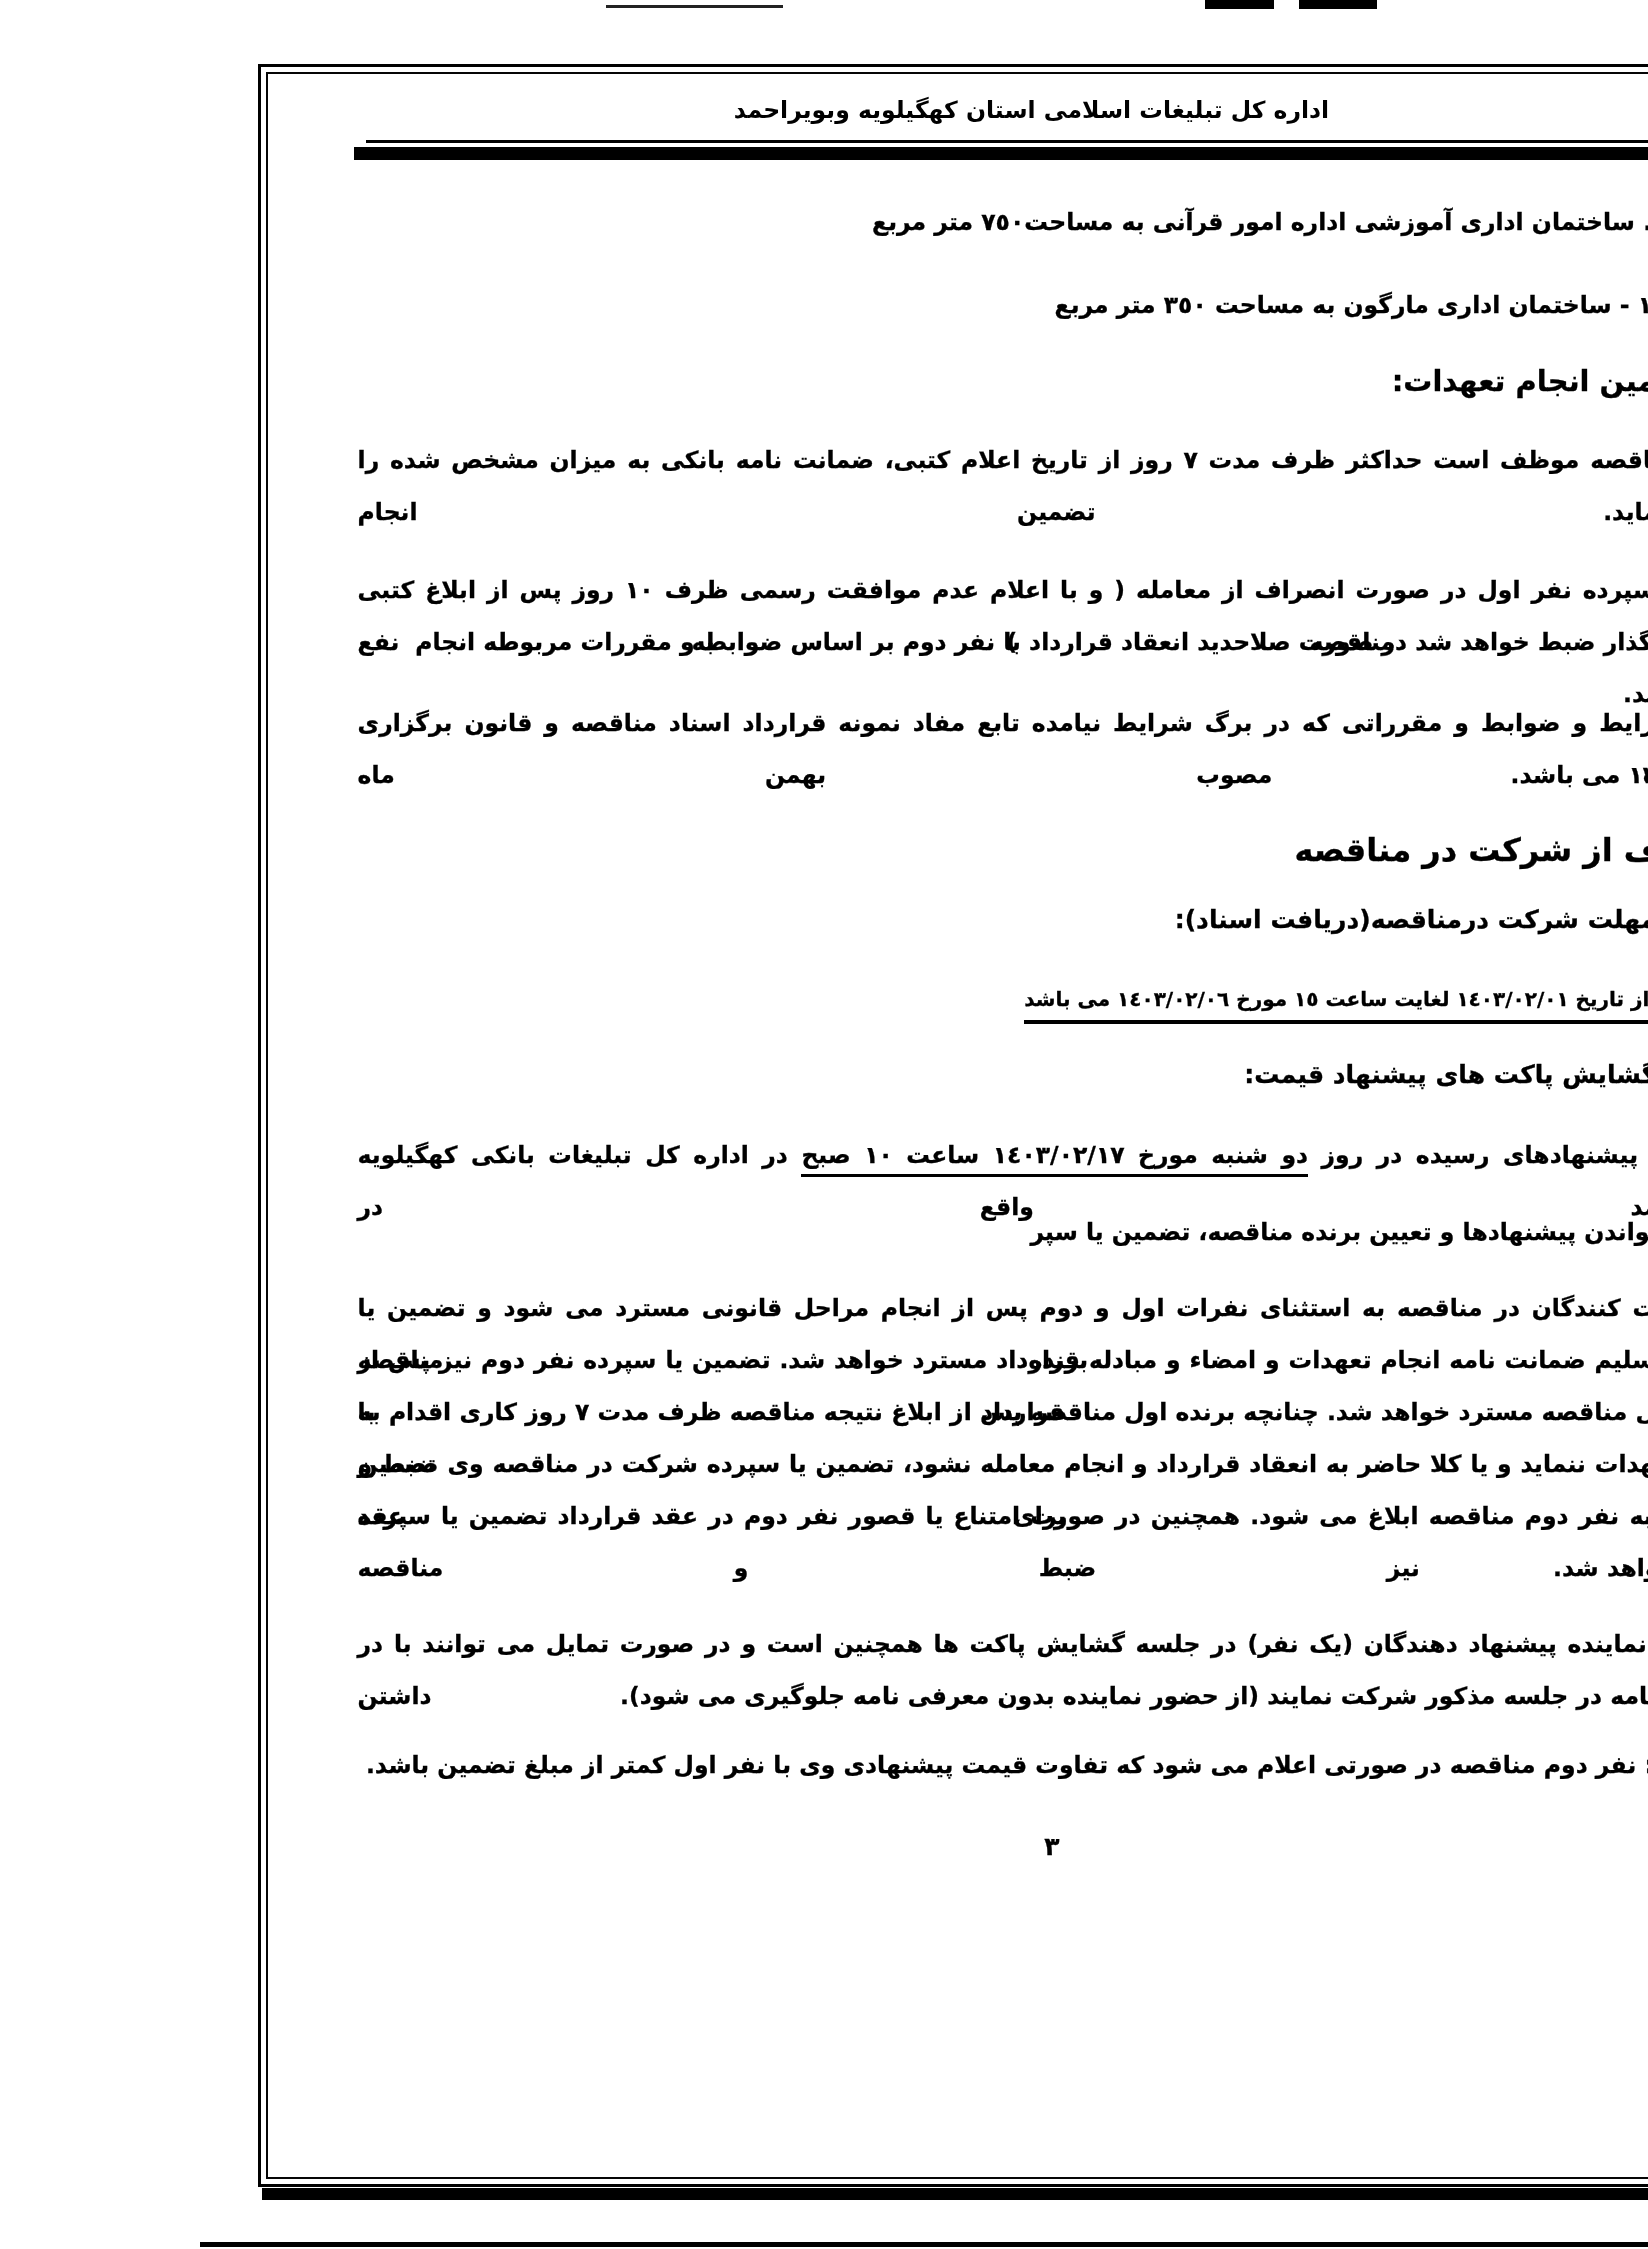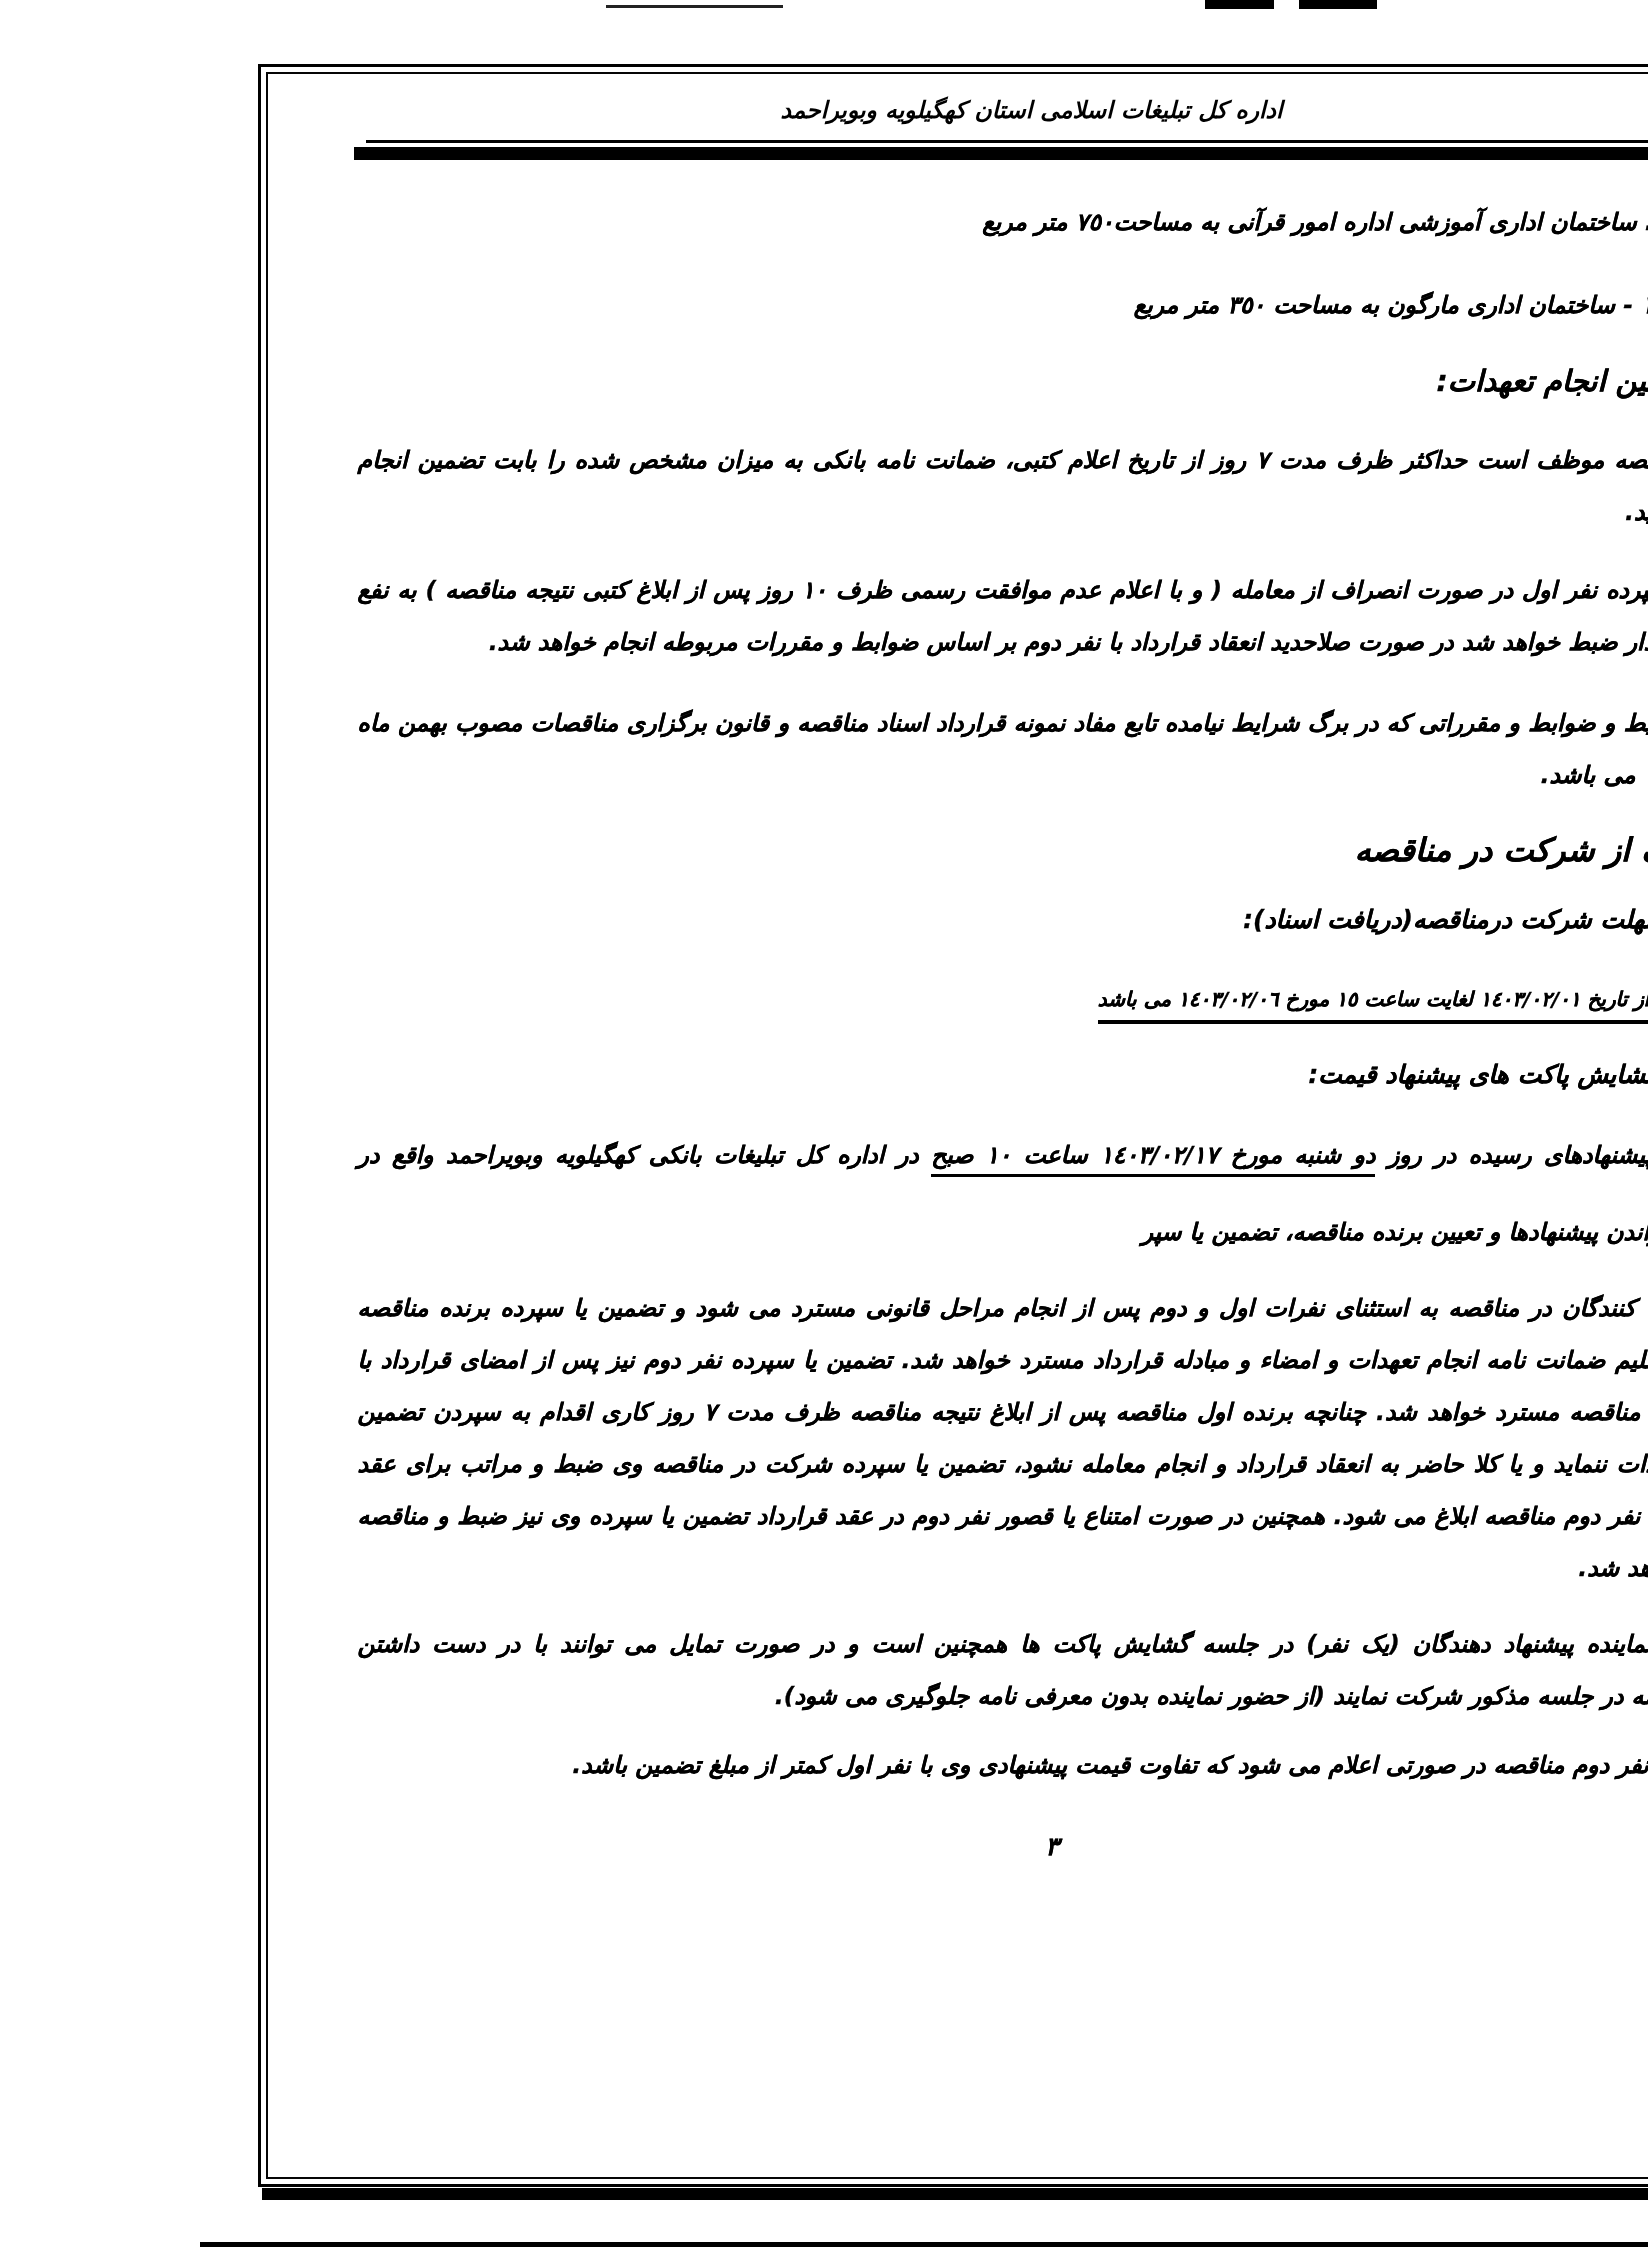--- a/index.html
+++ b/index.html
@@ -1,17 +1,17 @@
 <!DOCTYPE html>
 <html dir="rtl" lang="fa" style="font-size:10.5px"><head>
 <meta charset="utf-8">
 <style>
   html,body{margin:0;padding:0;background:#ffffff;}
   .page{position:relative;width:1448px;height:2250px;background:#ffffff;overflow:hidden;
-        font-family:"DejaVu Sans",sans-serif;color:#000;direction:rtl;font-style:italic;}
+        font-family:"DejaVu Sans",sans-serif;color:#000;direction:rtl;}
   .artifact{position:absolute;background:#000;}
   .frame{position:absolute;left:58px;top:64px;width:1547px;height:2123px;border:3.9px solid #000;box-sizing:border-box;}
   .frame-inner{position:absolute;inset:4.6px;border:2px solid #050505;}
   .header-title{margin-top:22px;text-align:center;font-size:23.5px;font-weight:700;letter-spacing:0.3px;}
   .rule-thin{position:absolute;top:66px;left:98px;right:2.6px;height:3.3px;background:#000;}
   .rule-thick{position:absolute;top:73px;left:86px;right:0;height:13.7px;background:#000;}
   .text-col{position:absolute;top:4px;left:90px;right:49px;}
   .doc-line{height:52px;line-height:52px;font-size:23.5px;font-weight:700;-webkit-text-stroke:0.3px #000;}
   .just{text-align:justify;text-align-last:justify;text-justify:inter-word;}
   .rt{text-align:right;}

